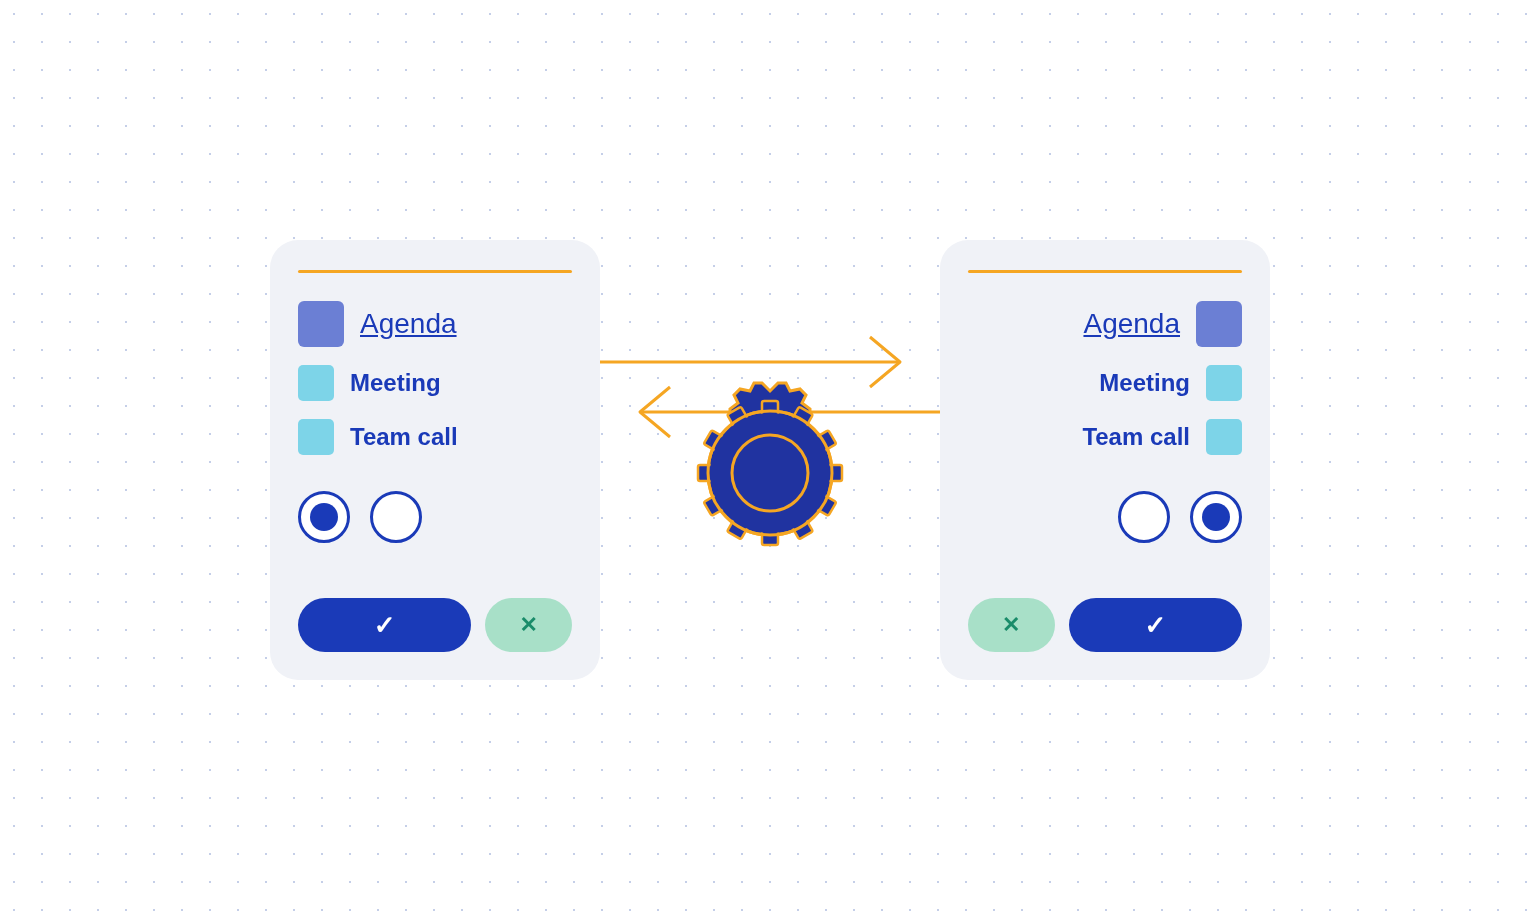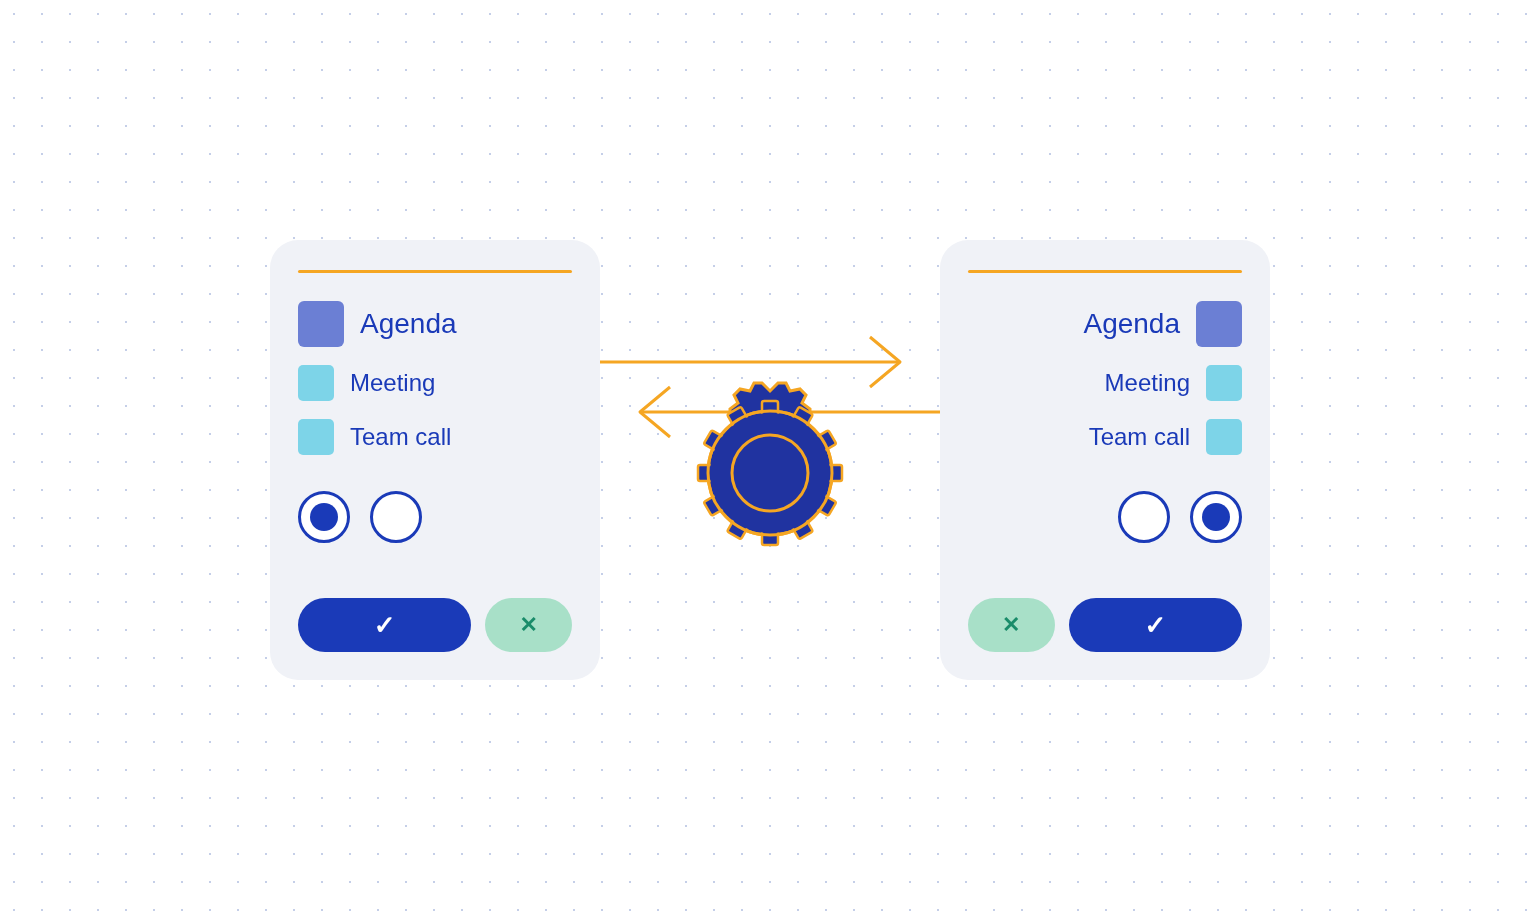--- a/index.html
+++ b/index.html
@@ -84,25 +84,26 @@
       height: 36px;
       background: #7dd4e8;
       border-radius: 5px;
       flex-shrink: 0;
     }
 
     .item-label {
       font-size: 28px;
       font-weight: 500;
       color: #1a3ab8;
+      text-decoration: underline;
     }
 
     .item-label-sm {
       font-size: 24px;
-      font-weight: 400;
+      font-weight: 700;
       color: #1a3ab8;
     }
 
     
     .radio-row {
       display: flex;
       align-items: center;
       gap: 20px;
       margin-top: 18px;
       margin-bottom: 28px;

